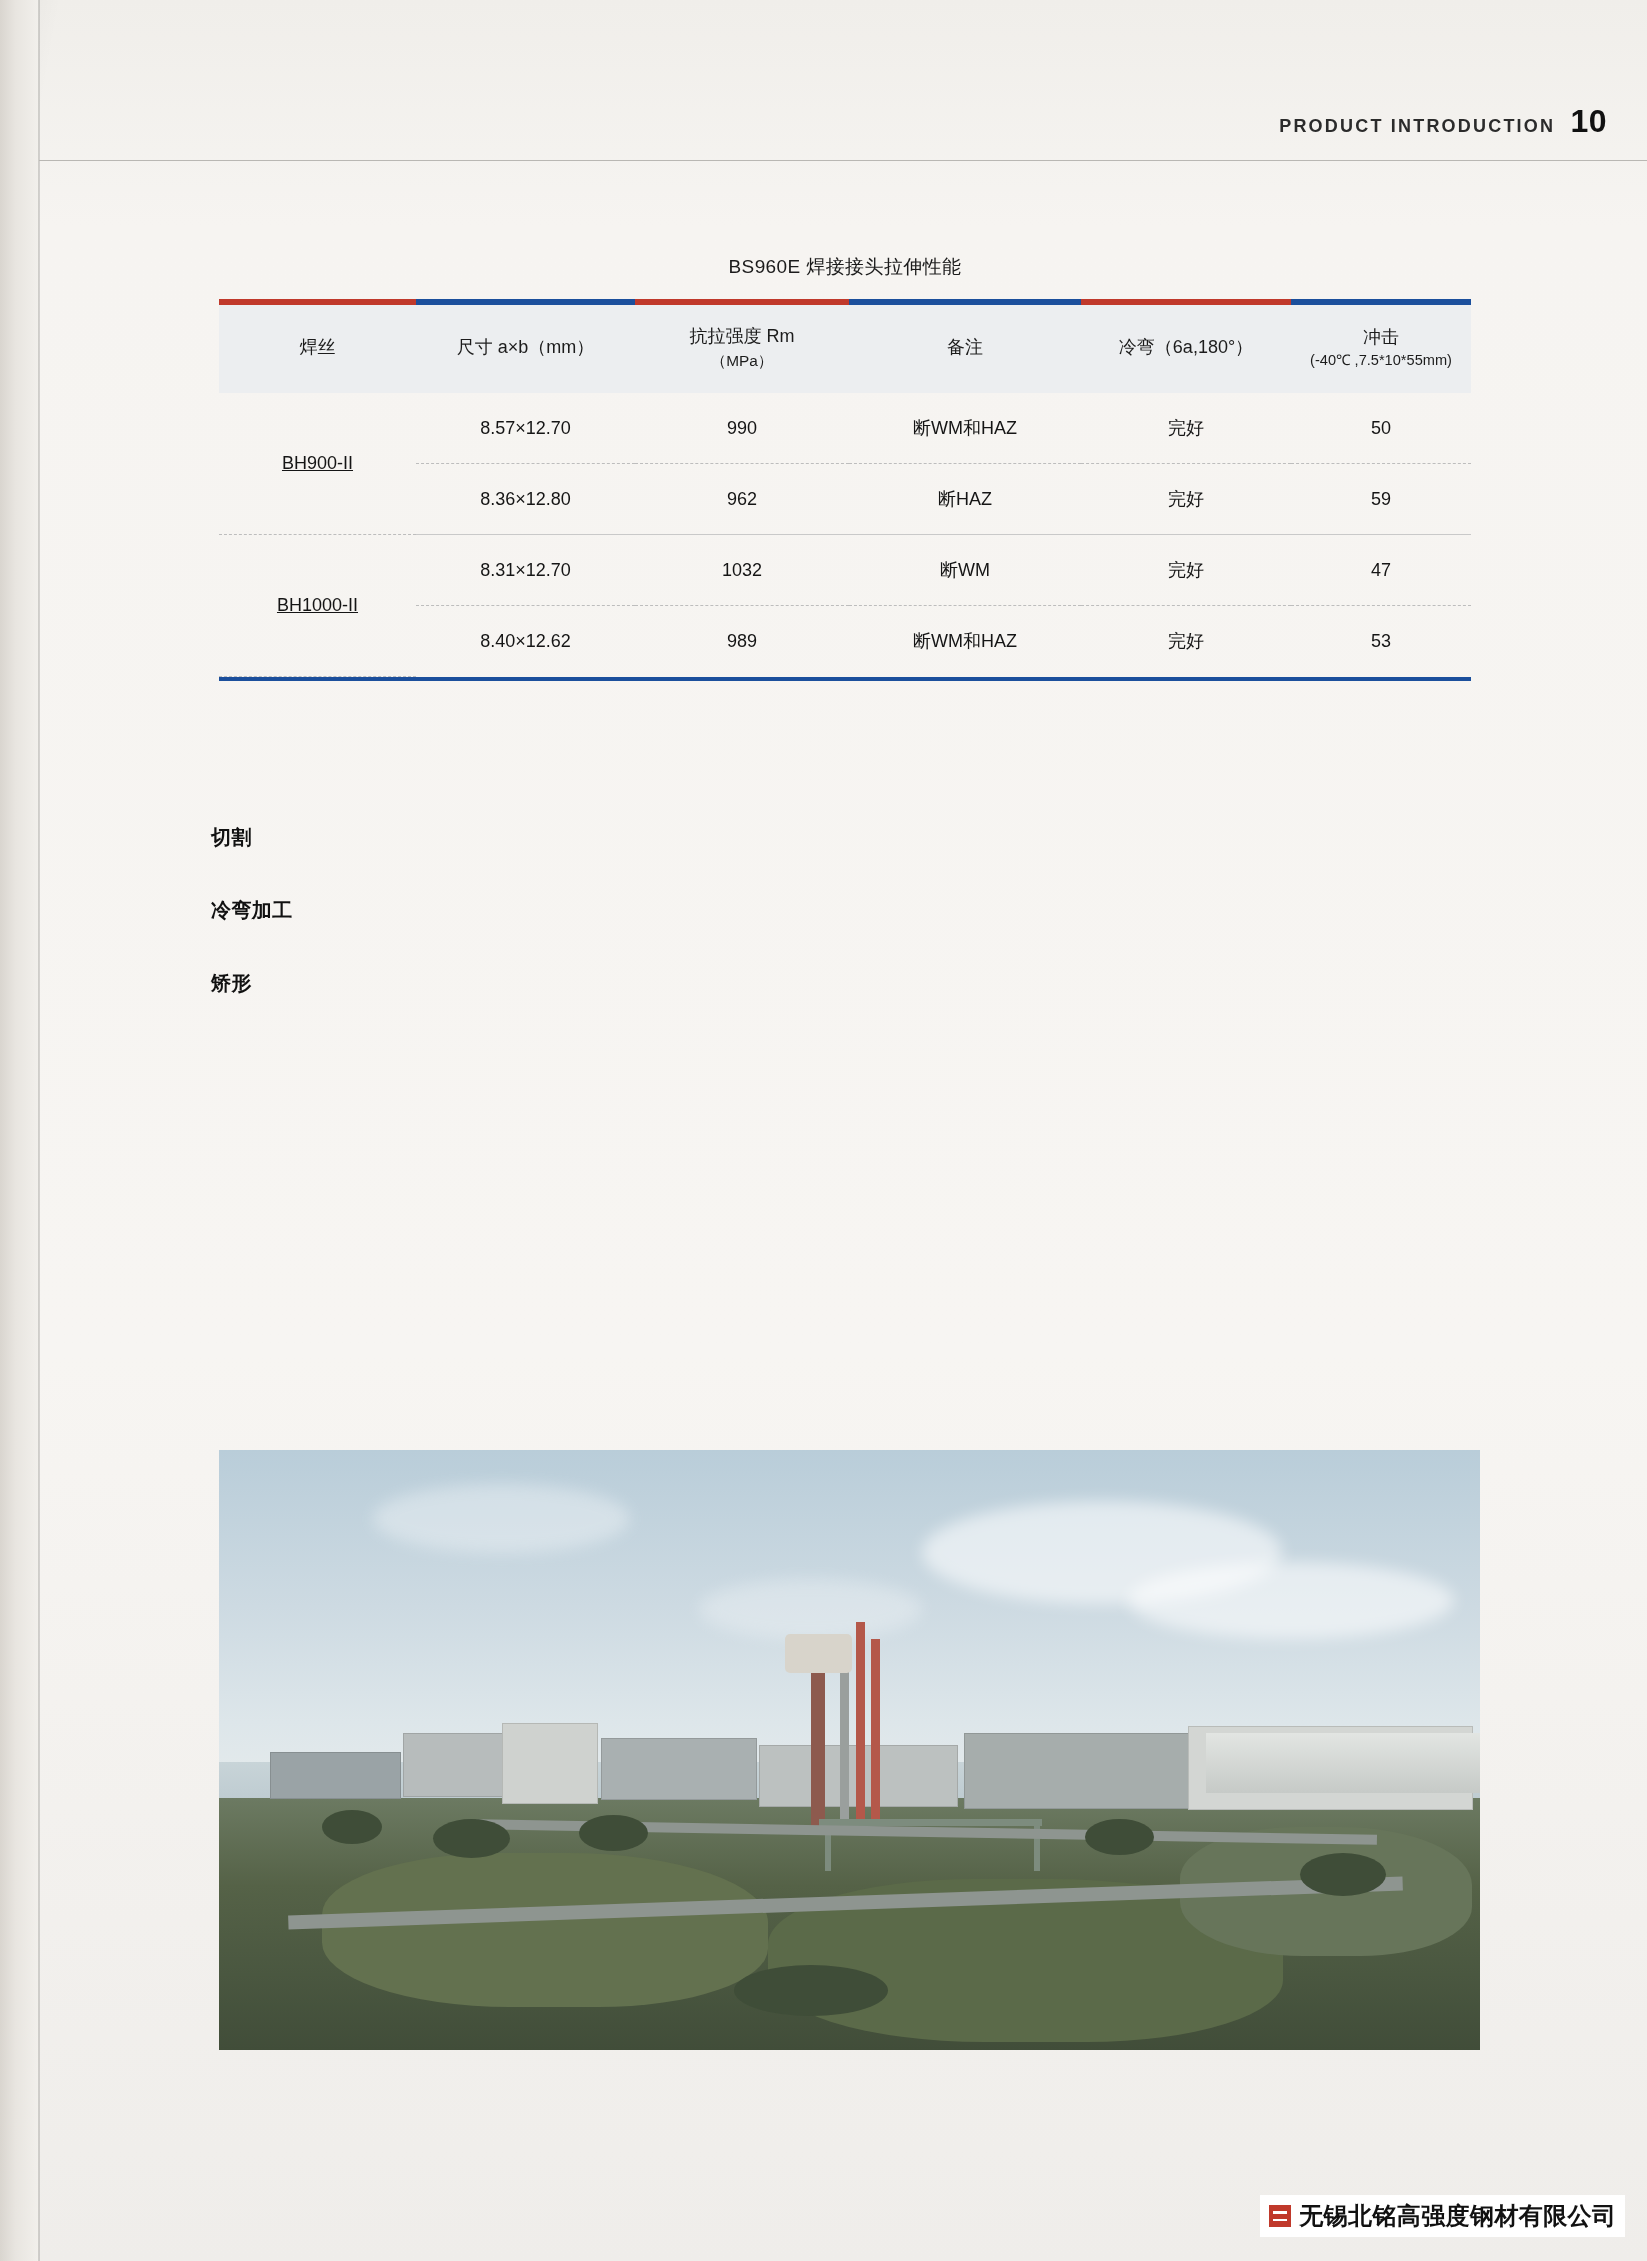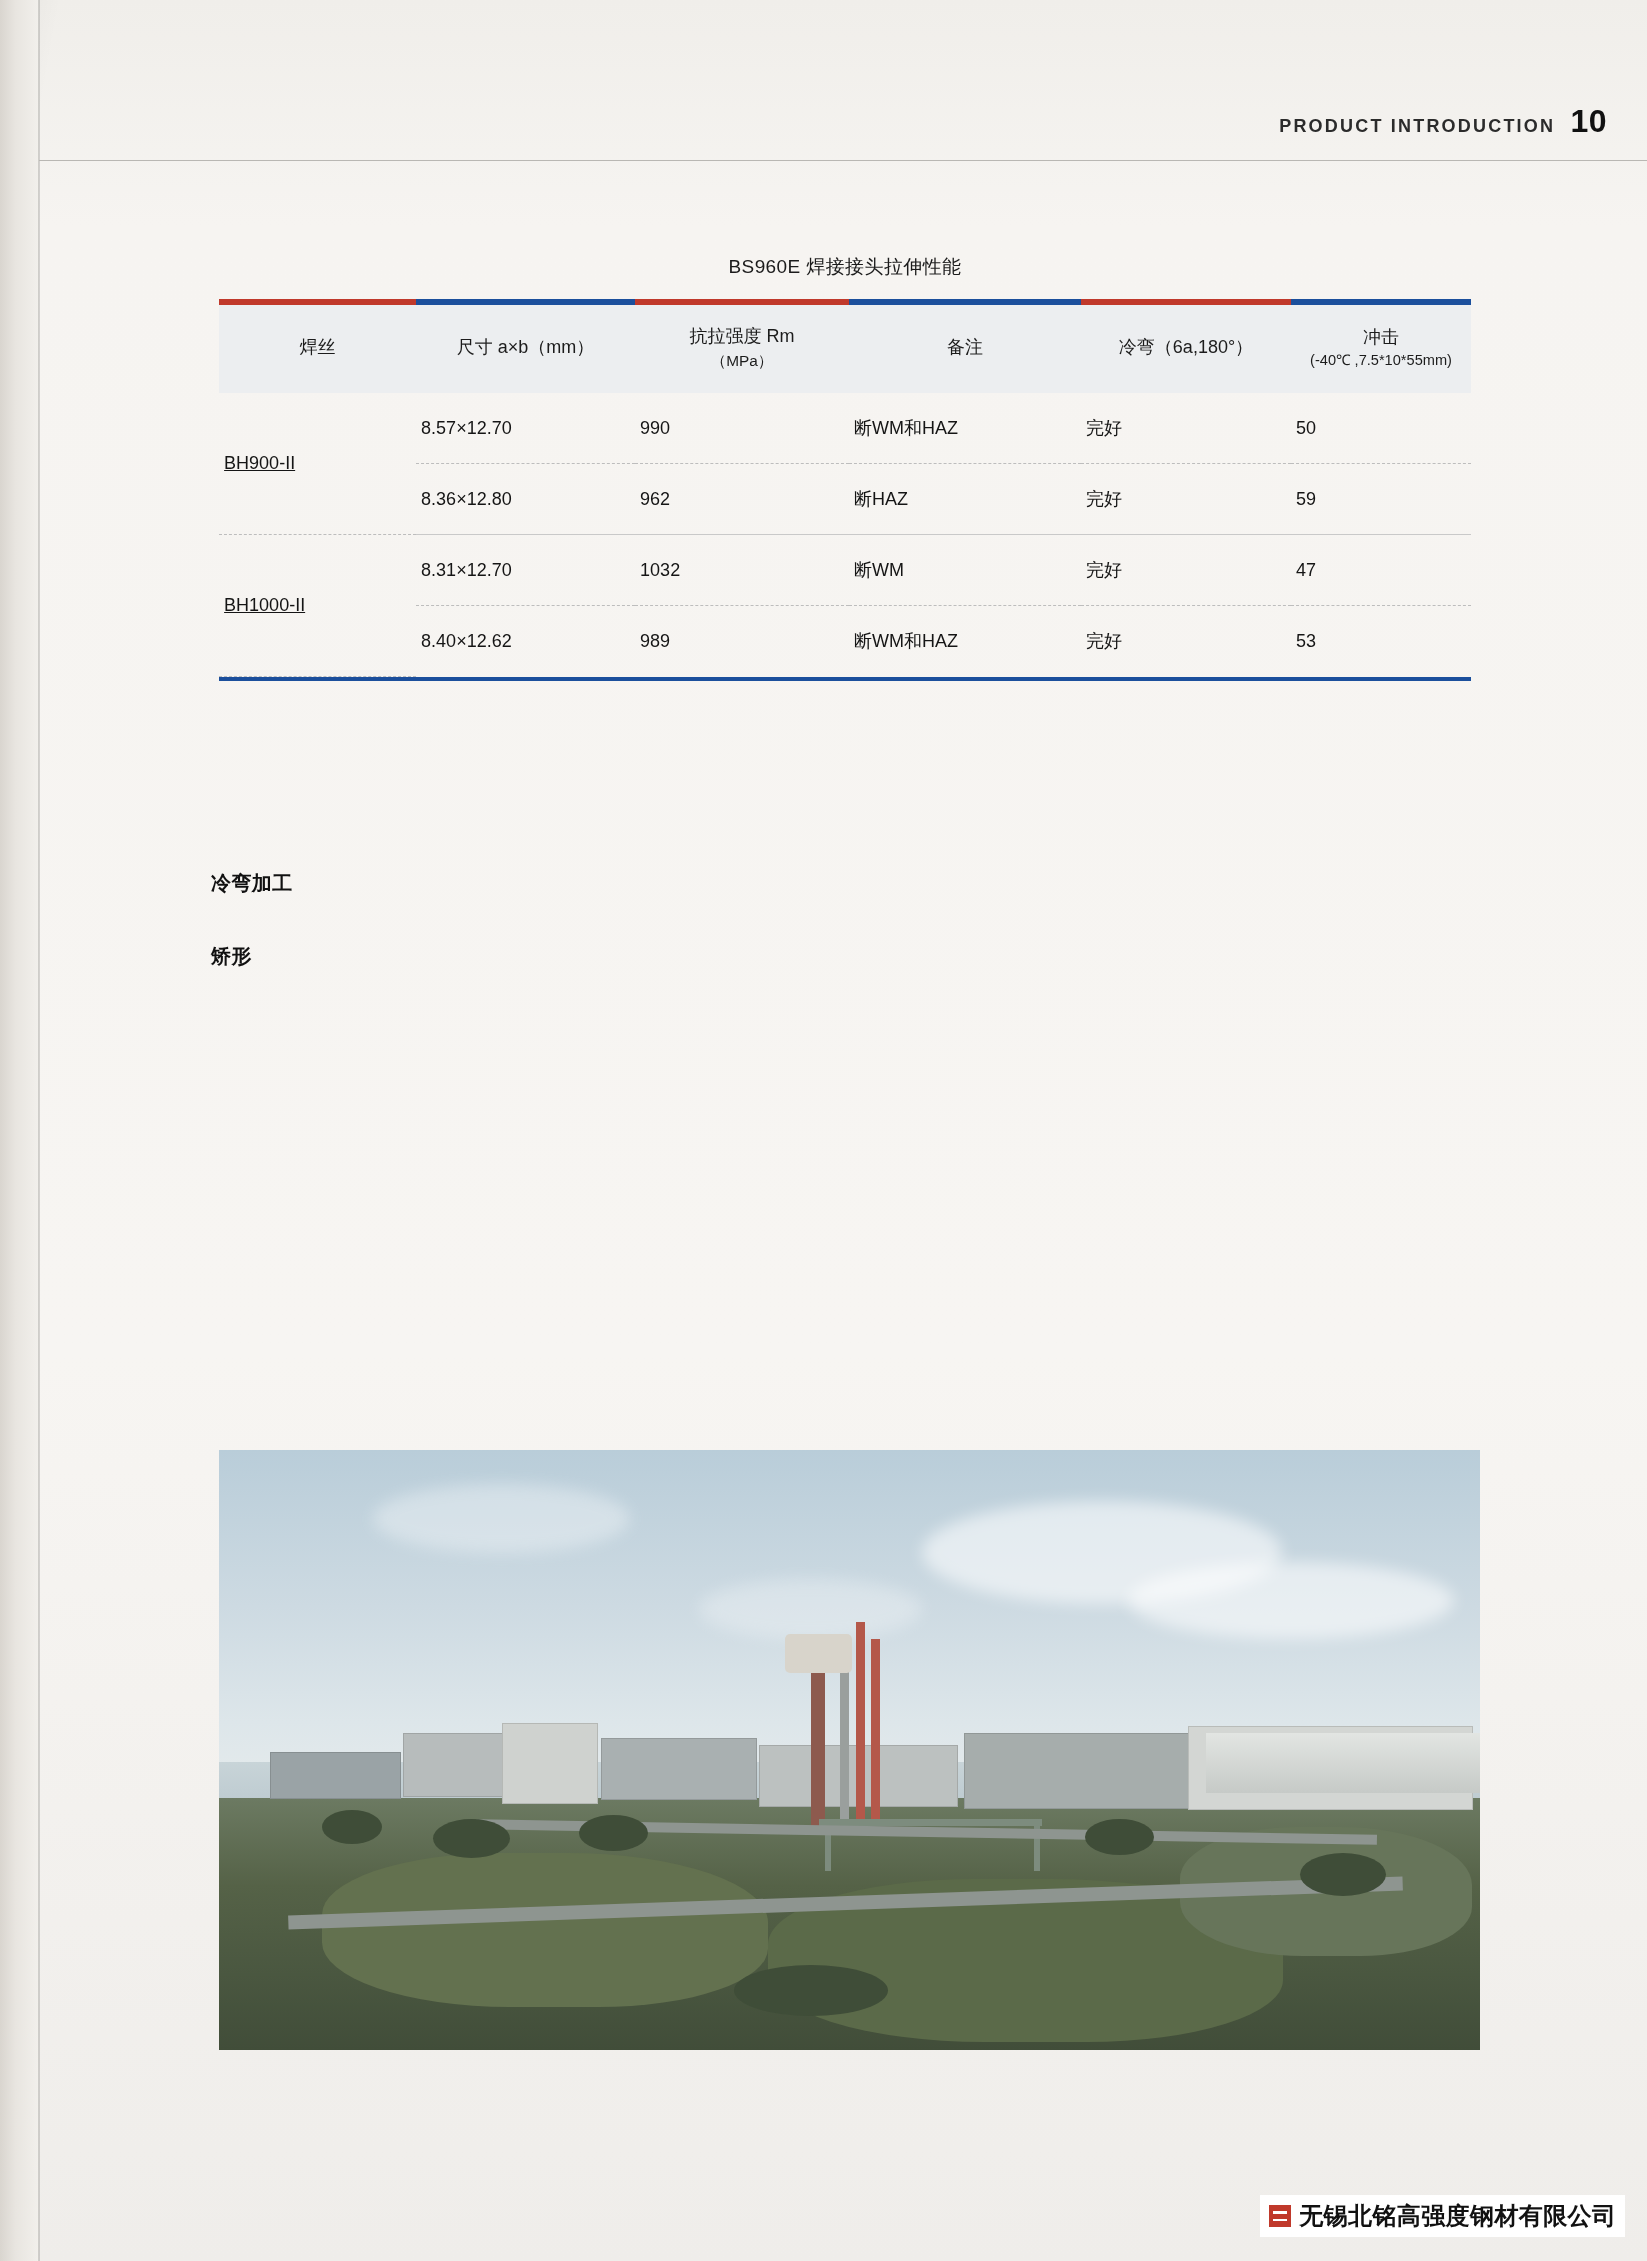--- a/index.html
+++ b/index.html
@@ -116,20 +116,21 @@
     display: block;
     font-size: 15.4px;
   }
   table.perf thead th .sub-small {
     display: block;
     font-size: 14.6px;
   }
 
   table.perf tbody td {
     font-size: 18px;
+    text-align: center;
     padding: 23px 5.1px;
     color: #151515;
     background: transparent;
   }
   table.perf tbody tr td.dashed {
     border-bottom: 0.9px dashed #bdbdbd;
   }
   table.perf tbody tr.group-end td {
     border-bottom: 0.9px solid #c9c9c9;
   }
@@ -370,20 +371,21 @@
             <td>完好</td>
             <td>53</td>
           </tr>
         </tbody>
       </table>
       <div class="table-bottom-rule"></div>
     </div>
 
     <div class="sections">
       <div class="sec">
+        <h3>切割</h3>
       </div>
       <div class="sec">
         <h3>冷弯加工</h3>
       </div>
       <div class="sec">
         <h3>矫形</h3>
       </div>
     </div>
 
     <div class="photo">

